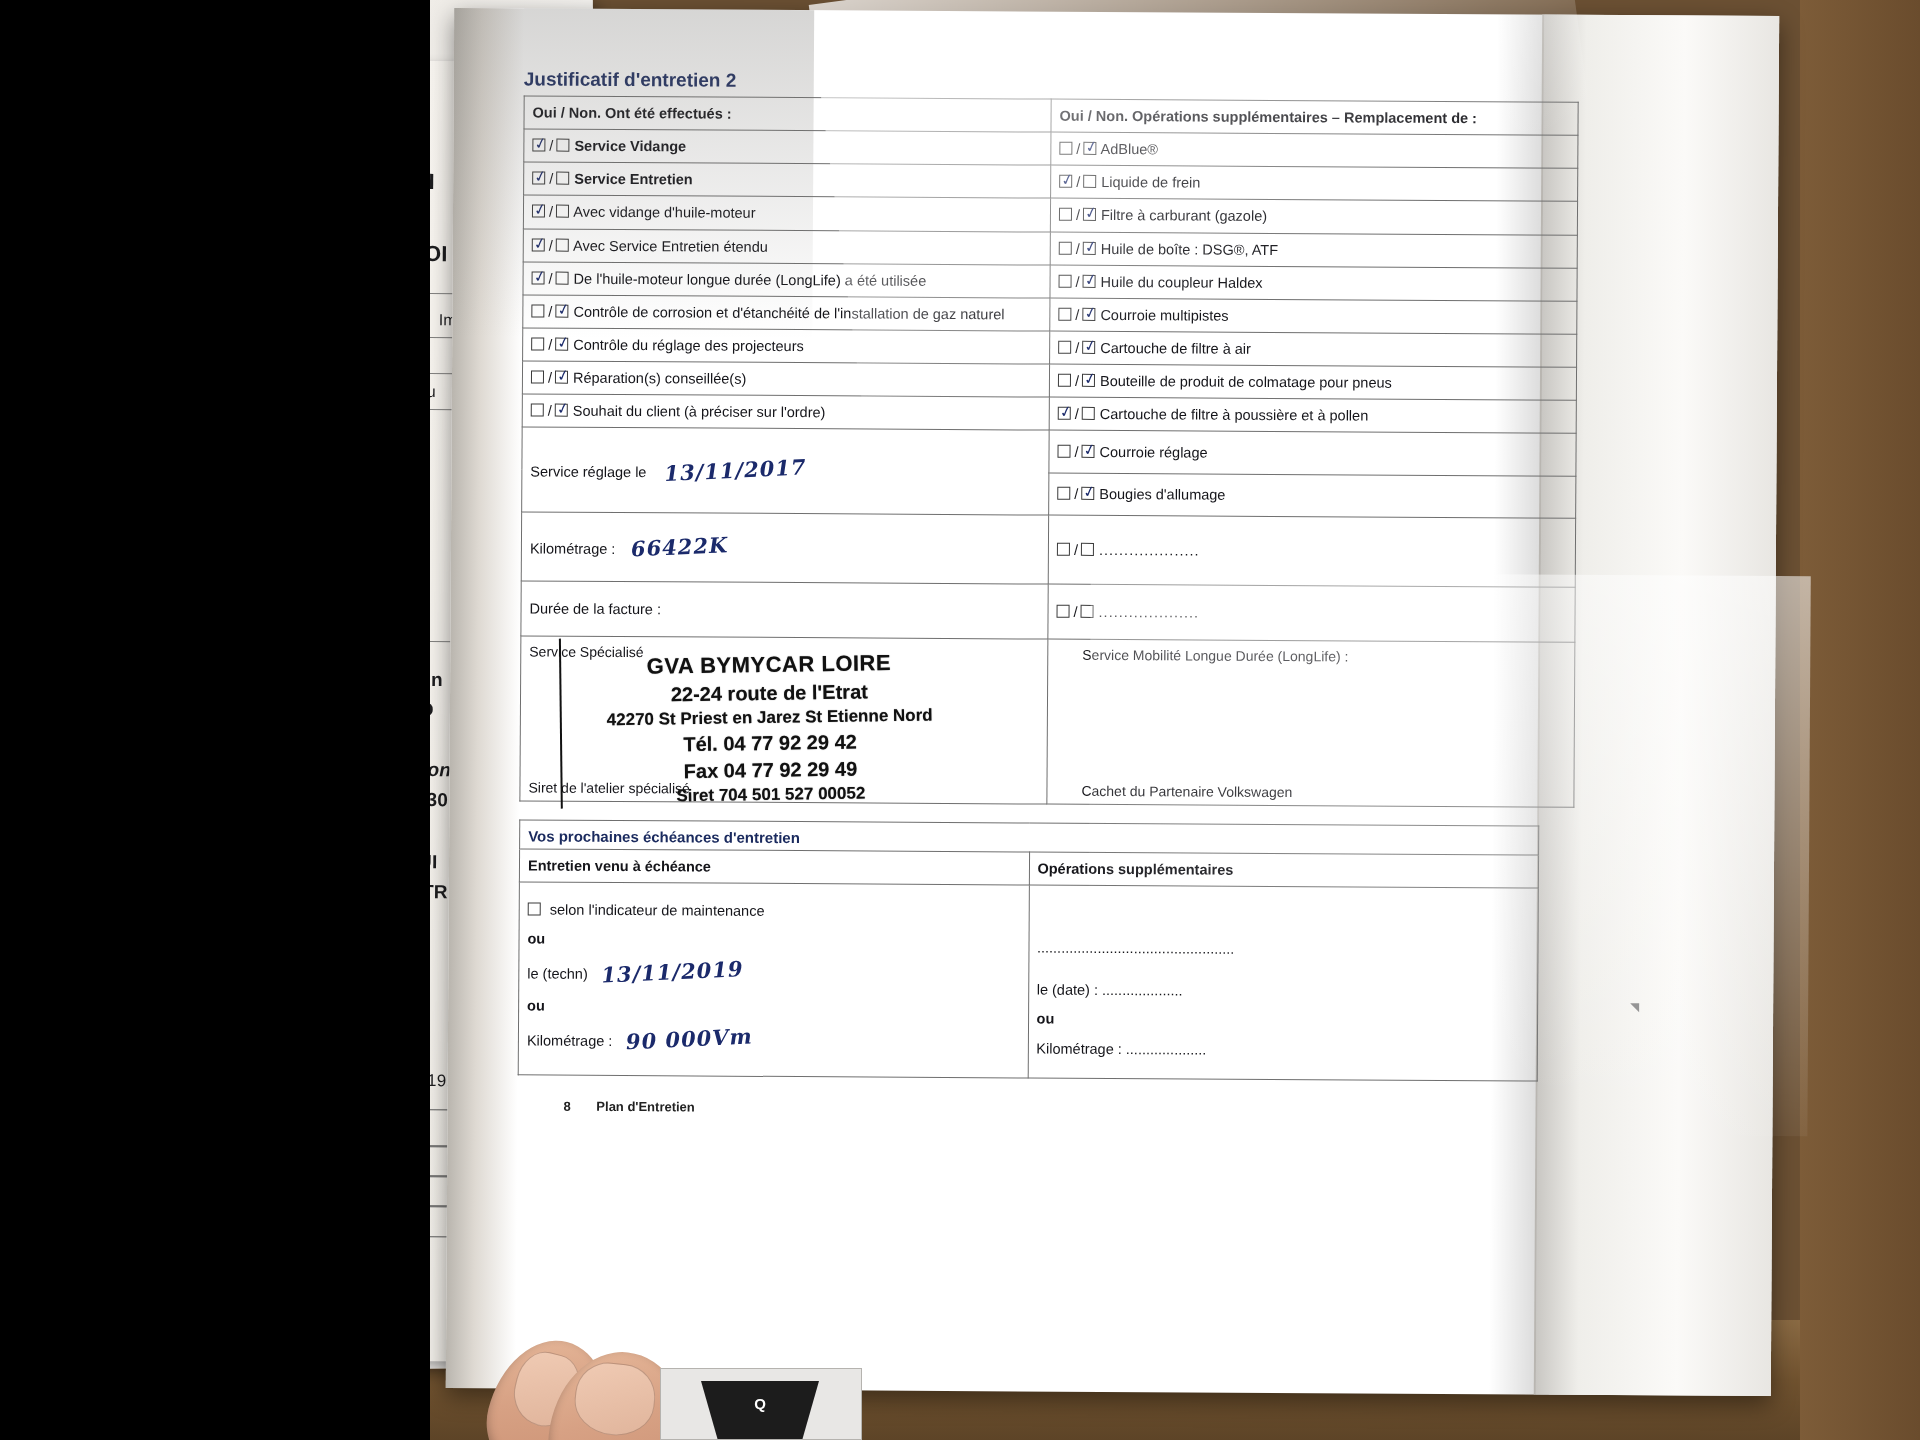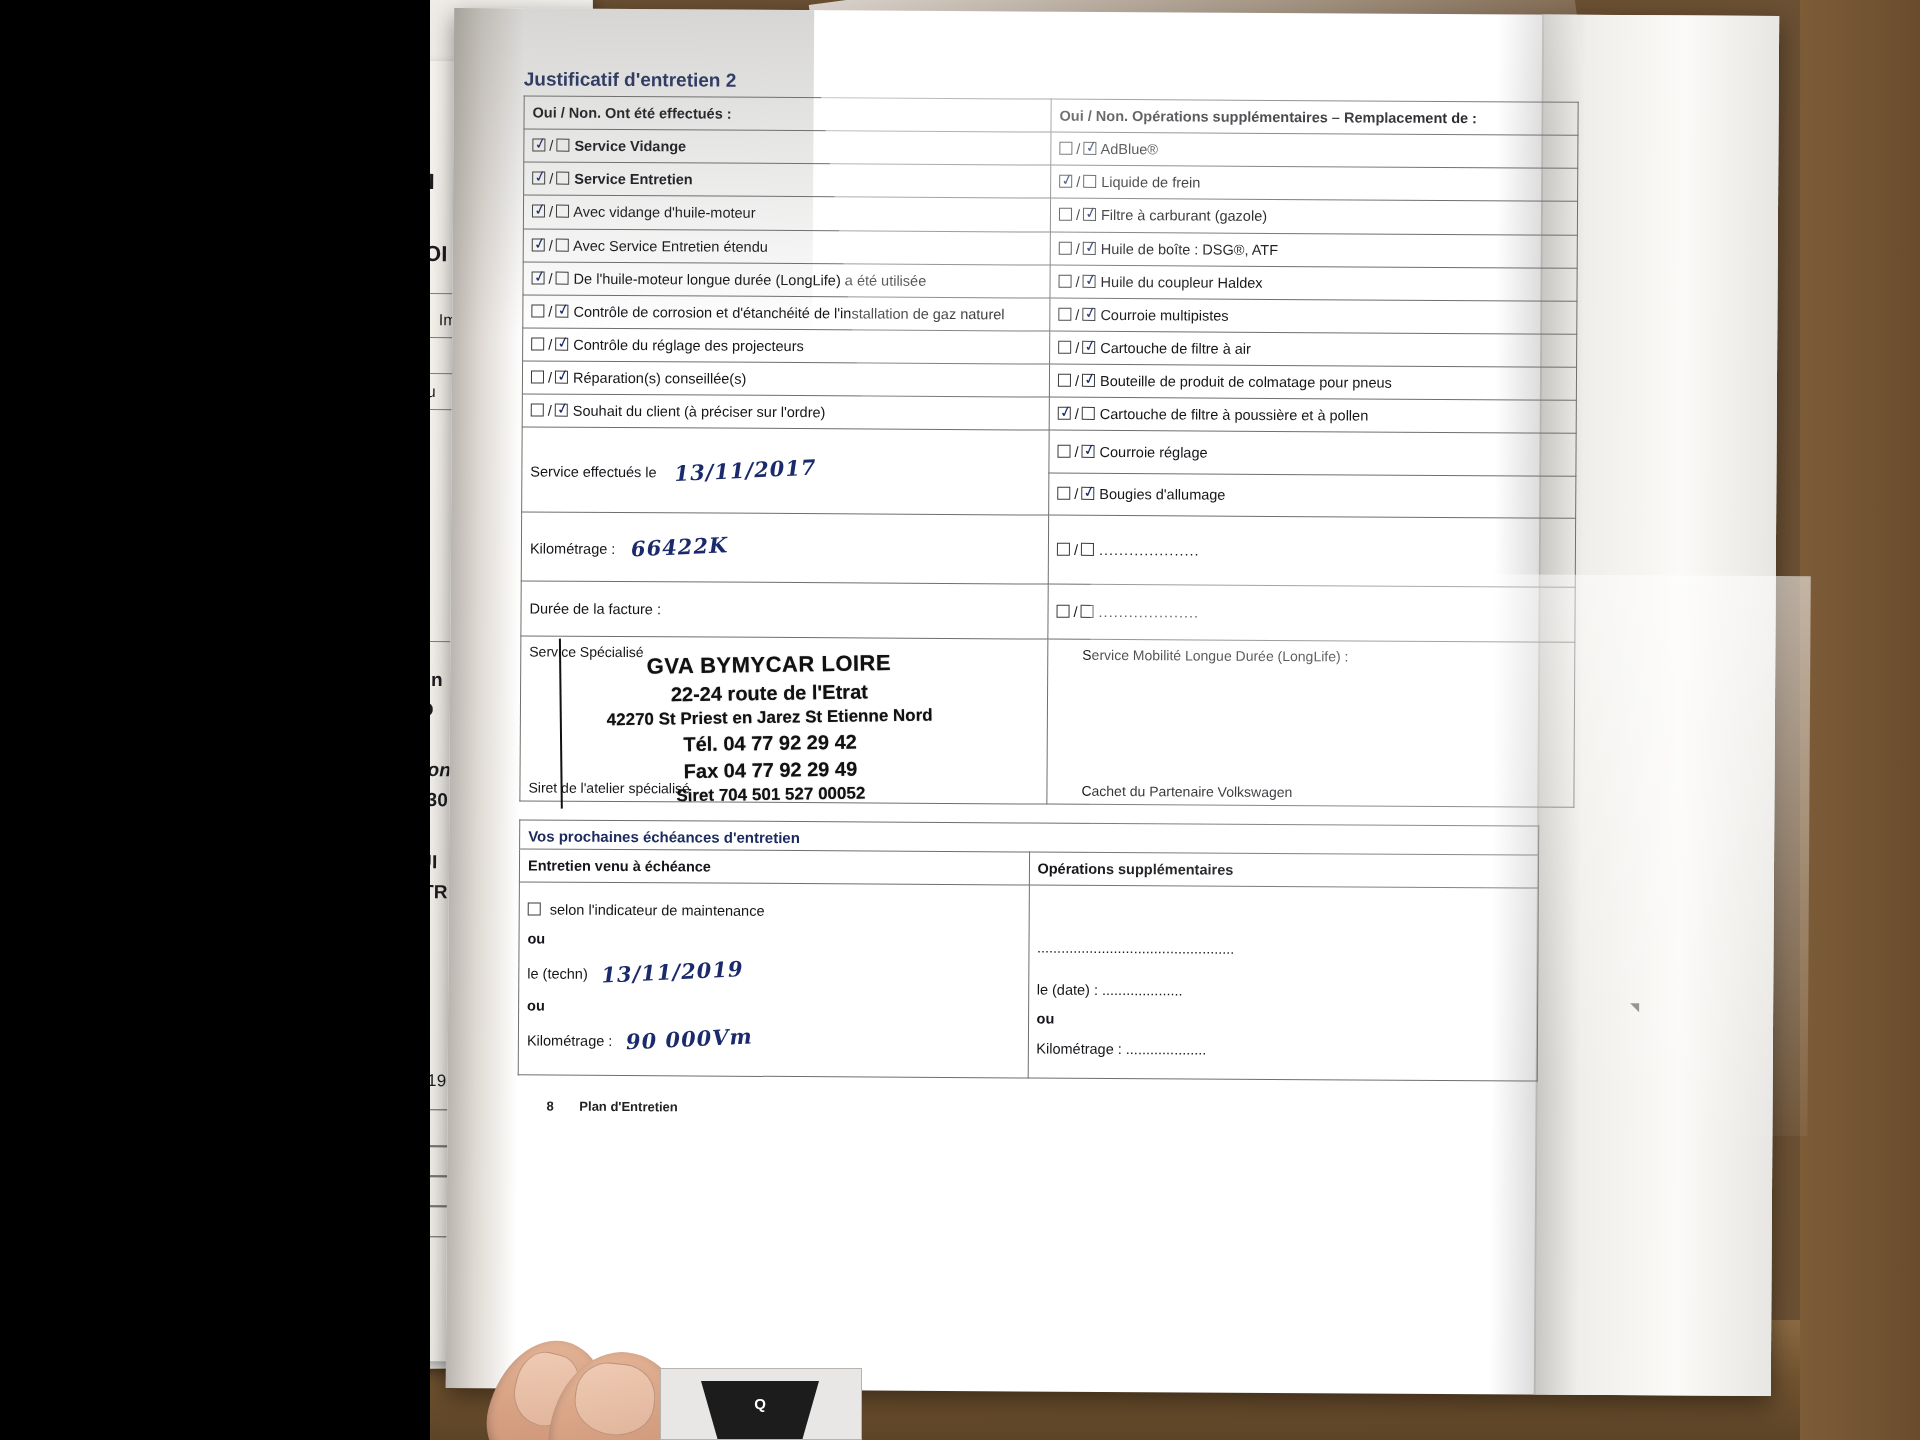--- a/index.html
+++ b/index.html
@@ -229,21 +229,21 @@
     font-weight: bold;
     color: #1a2a5e;
   }
   .nm td { vertical-align: top; }
   .nm-line { margin: 11px 0; font-size: 14.5px; }
   .dots { letter-spacing: 1px; }
 
   
   #footer {
     position: absolute;
-    left: 99px; top: 1090px;
+    left: 116px; top: 1090px;
     font-size: 13px;
     color: #222;
   }
   #footer .pg { font-weight: bold; margin-right: 22px; }
   #footer .lbl { font-weight: bold; }
   #fold-mark {
     position: absolute;
     left: 1182px; top: 988px;
     width: 0; height: 0;
     border-left: 9px solid transparent;
@@ -441,21 +441,21 @@
               <span>Souhait du client (à préciser sur l'ordre)</span>
             </td>
             <td>
               <span class="cb"><span class="tick">✓</span></span><span class="slash">/</span><span class="cb"></span>
               <span>Cartouche de filtre à poussière et à pollen</span>
             </td>
           </tr>
 
           <tr>
             <td rowspan="2" style="height:70px;">
-              <span>Service effectués le</span>
+              <span>Service réglage le</span>
               <span class="hand" style="margin-left:14px;">13/11/2017</span>
             </td>
             <td>
               <span class="cb"></span><span class="slash">/</span><span class="cb"><span class="tick">✓</span></span>
               <span>Courroie réglage</span>
             </td>
           </tr>
           <tr>
             <td>
               <span class="cb"></span><span class="slash">/</span><span class="cb"><span class="tick">✓</span></span>

